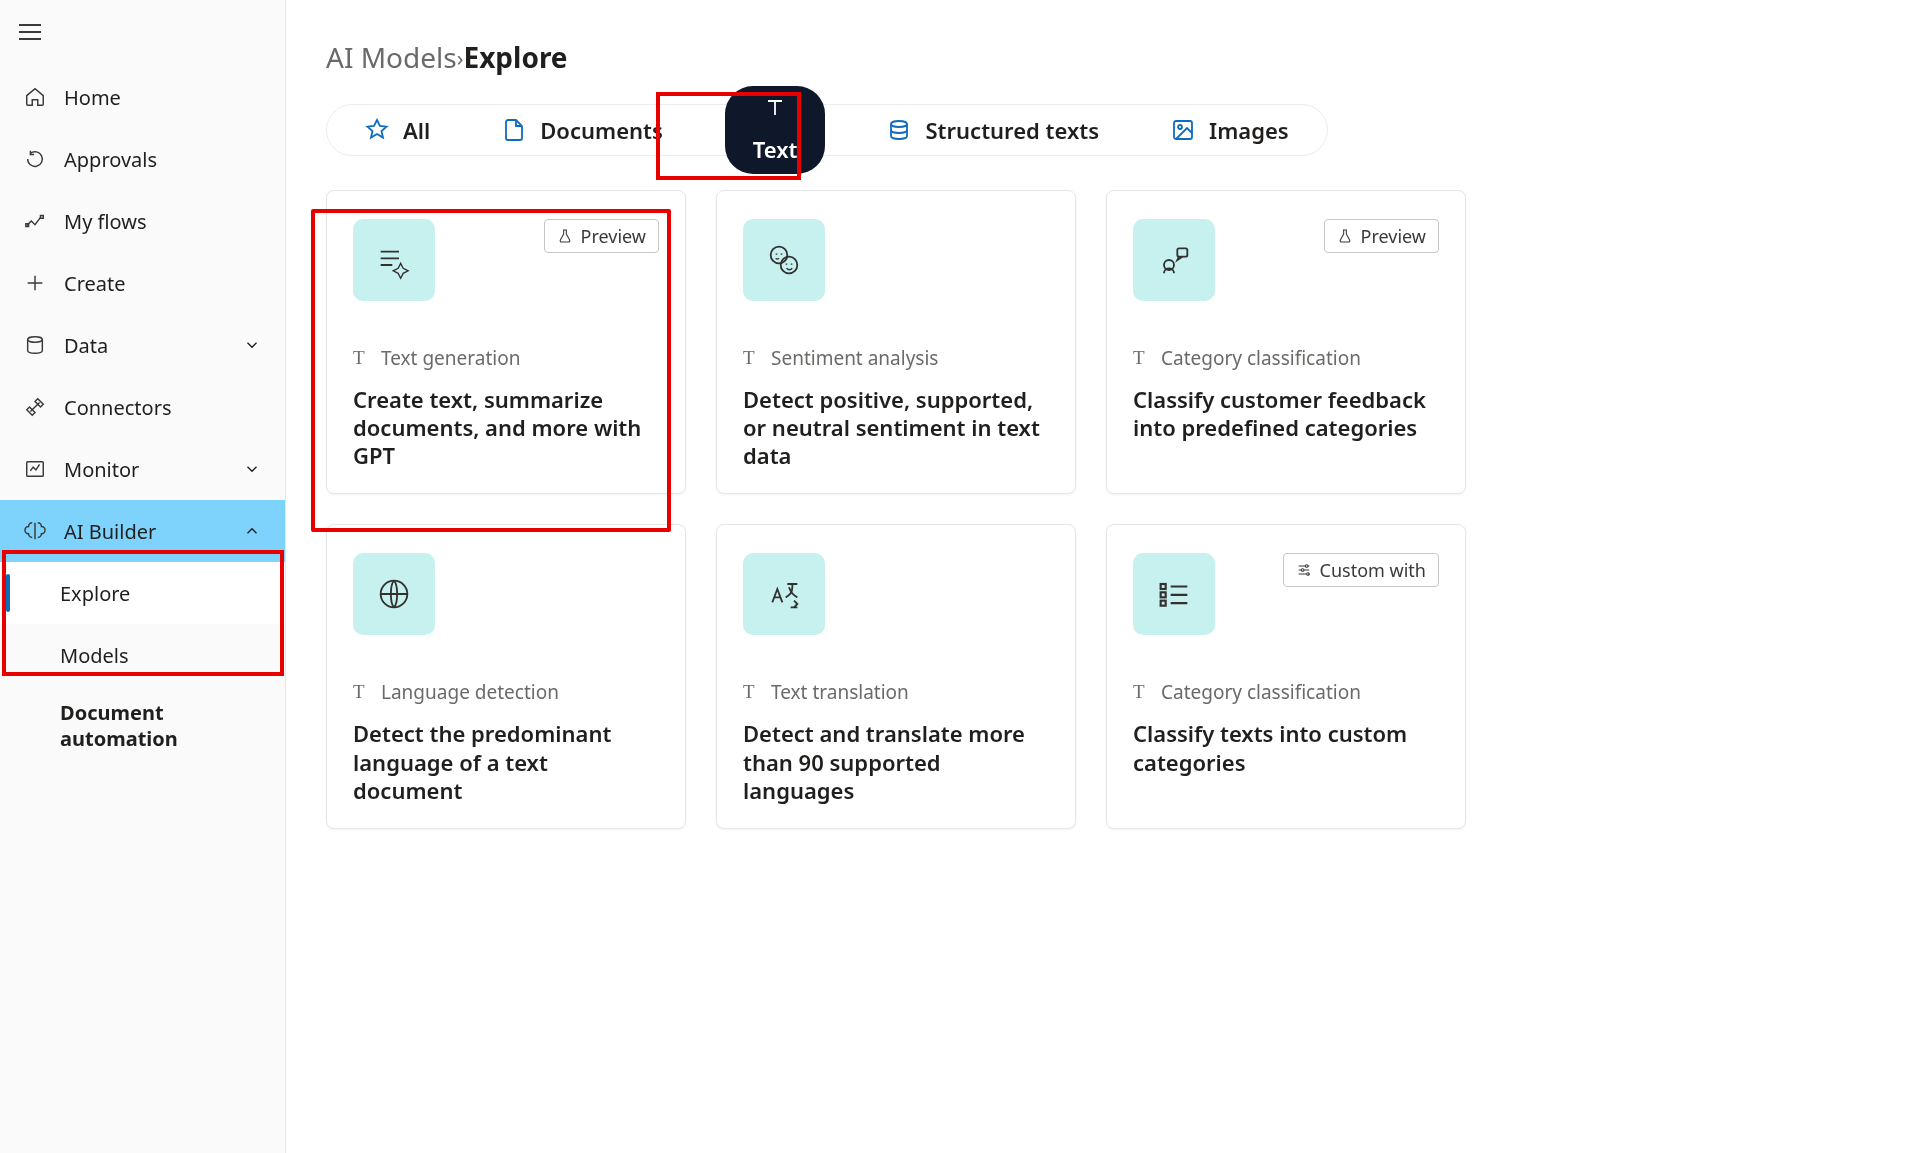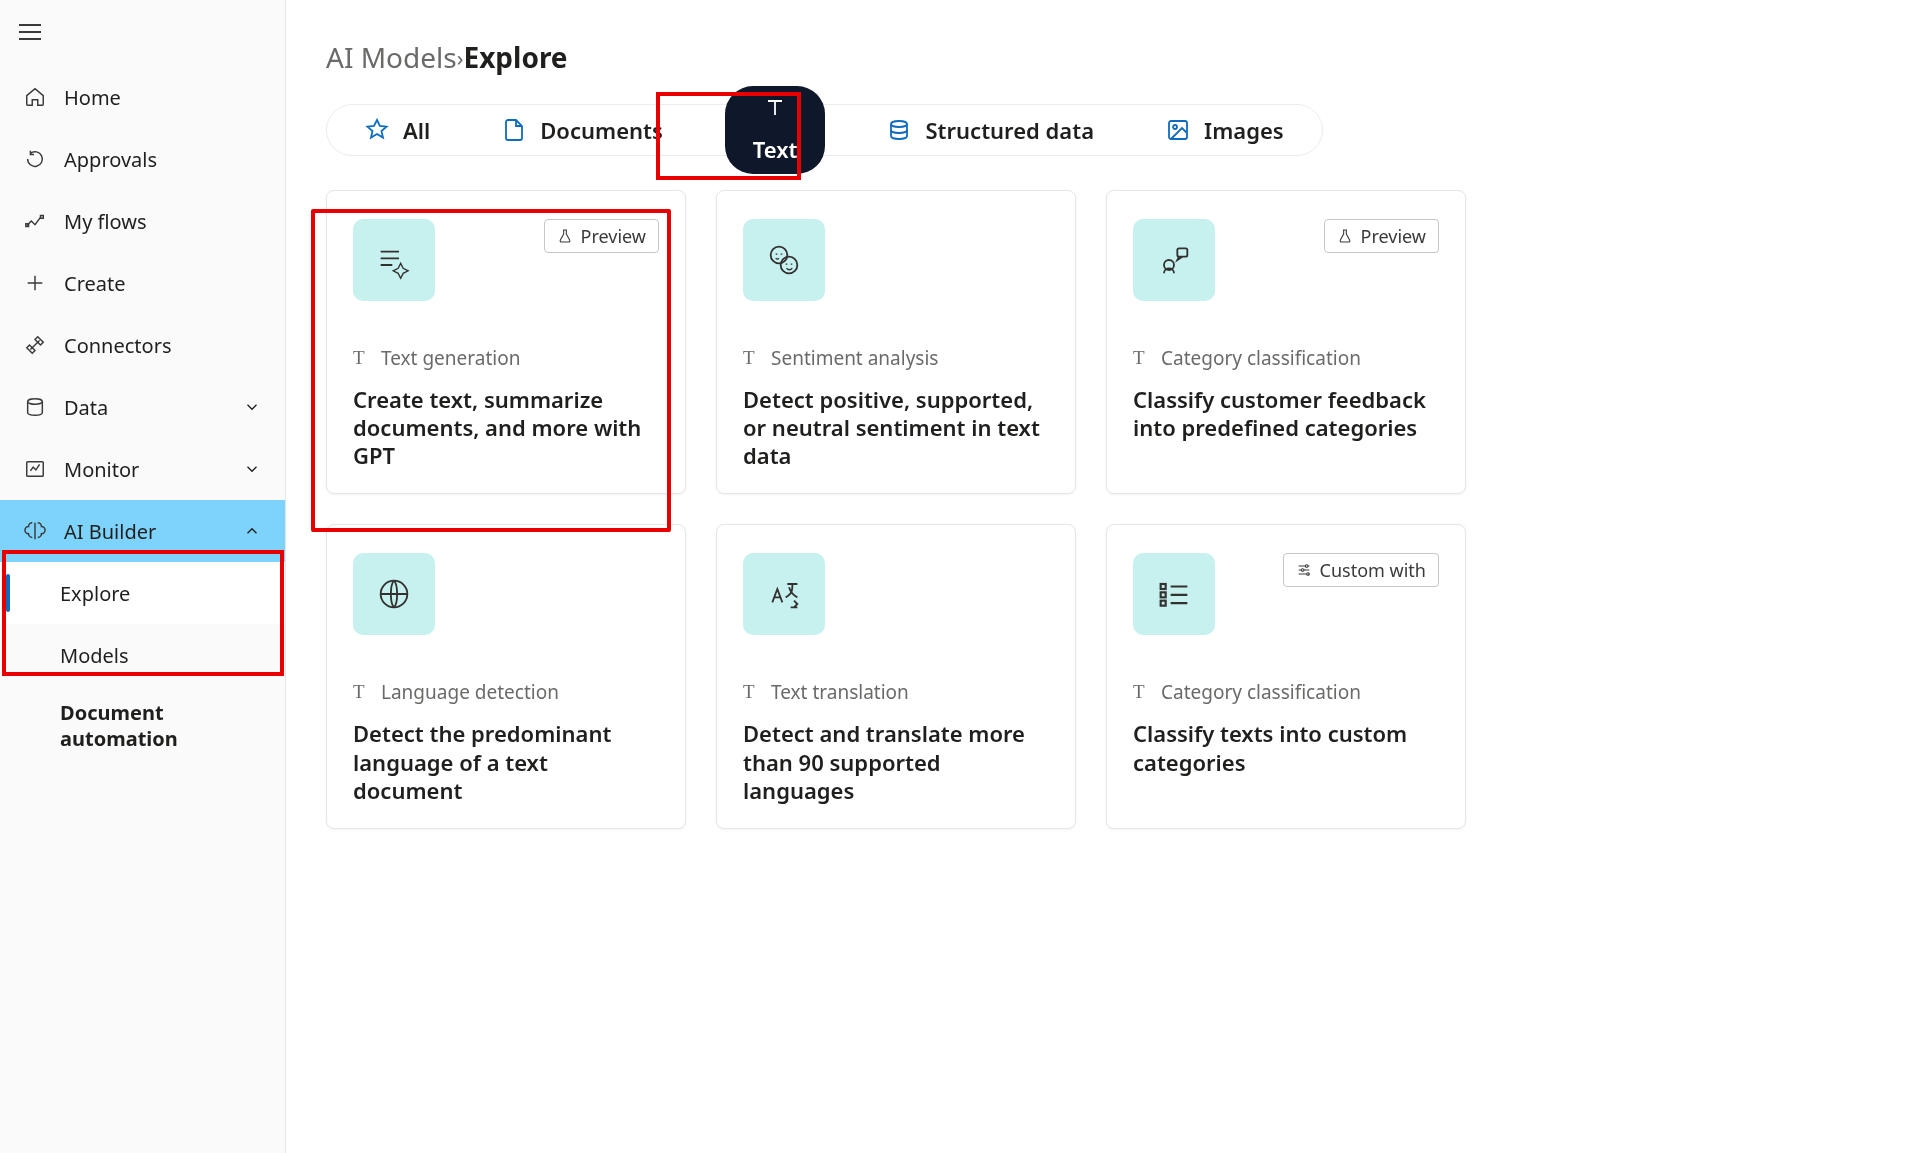--- a/index.html
+++ b/index.html
@@ -208,41 +208,41 @@
             <path d="M12 4v16M4 12h16"></path>
           </svg>
       </span>
       <span>Create</span>
     </div>
 
 
     <div class="nav-item">
       <span class="icon">
         <svg viewBox="0 0 24 24" fill="none" stroke="currentColor" stroke-width="1.6">
-            <path d="M7 17l10-10"></path>
-            <path d="M15 3l6 6-3 3-6-6z"></path>
-            <path d="M3 15l6 6 3-3-6-6z"></path>
-          </svg>
-      </span>
-      <span>Connectors</span>
-    </div>
-
-    <div class="nav-item">
-      <span class="icon">
-        <svg viewBox="0 0 24 24" fill="none" stroke="currentColor" stroke-width="1.6">
             <ellipse cx="12" cy="6" rx="8" ry="3"></ellipse>
             <path d="M4 6v12c0 1.7 3.6 3 8 3s8-1.3 8-3V6"></path>
           </svg>
       </span>
       <span>Data</span>
       <span class="caret">
         <svg viewBox="0 0 24 24" fill="none" stroke="currentColor" stroke-width="1.8">
             <path d="m6 9 6 6 6-6"></path>
           </svg>
       </span>
+    </div>
+
+    <div class="nav-item">
+      <span class="icon">
+        <svg viewBox="0 0 24 24" fill="none" stroke="currentColor" stroke-width="1.6">
+            <path d="M7 17l10-10"></path>
+            <path d="M15 3l6 6-3 3-6-6z"></path>
+            <path d="M3 15l6 6 3-3-6-6z"></path>
+          </svg>
+      </span>
+      <span>Connectors</span>
     </div>
 
     <div class="nav-item">
       <span class="icon">
         <svg viewBox="0 0 24 24" fill="none" stroke="currentColor" stroke-width="1.6">
             <rect x="3" y="4" width="18" height="16" rx="1"></rect>
             <path d="M7 14l3-4 3 3 4-6"></path>
           </svg>
       </span>
       <span>Monitor</span>
@@ -319,21 +319,21 @@
         <span>Text</span>
       </div>
       <div class="filter-item">
         <span class="icon">
           <svg viewBox="0 0 24 24" fill="none" stroke="currentColor" stroke-width="1.8">
               <ellipse cx="12" cy="6" rx="8" ry="3"></ellipse>
               <path d="M4 6v12c0 1.7 3.6 3 8 3s8-1.3 8-3V6"></path>
               <path d="M4 12c0 1.7 3.6 3 8 3s8-1.3 8-3"></path>
             </svg>
         </span>
-        <span>Structured data</span>
+        <span>Structured texts</span>
       </div>
       <div class="filter-item">
         <span class="icon">
           <svg viewBox="0 0 24 24" fill="none" stroke="currentColor" stroke-width="1.8">
               <rect x="3" y="3" width="18" height="18" rx="2"></rect>
               <circle cx="9" cy="9" r="2"></circle>
               <path d="m21 15-5-5L5 21"></path>
             </svg>
         </span>
         <span>Images</span>

